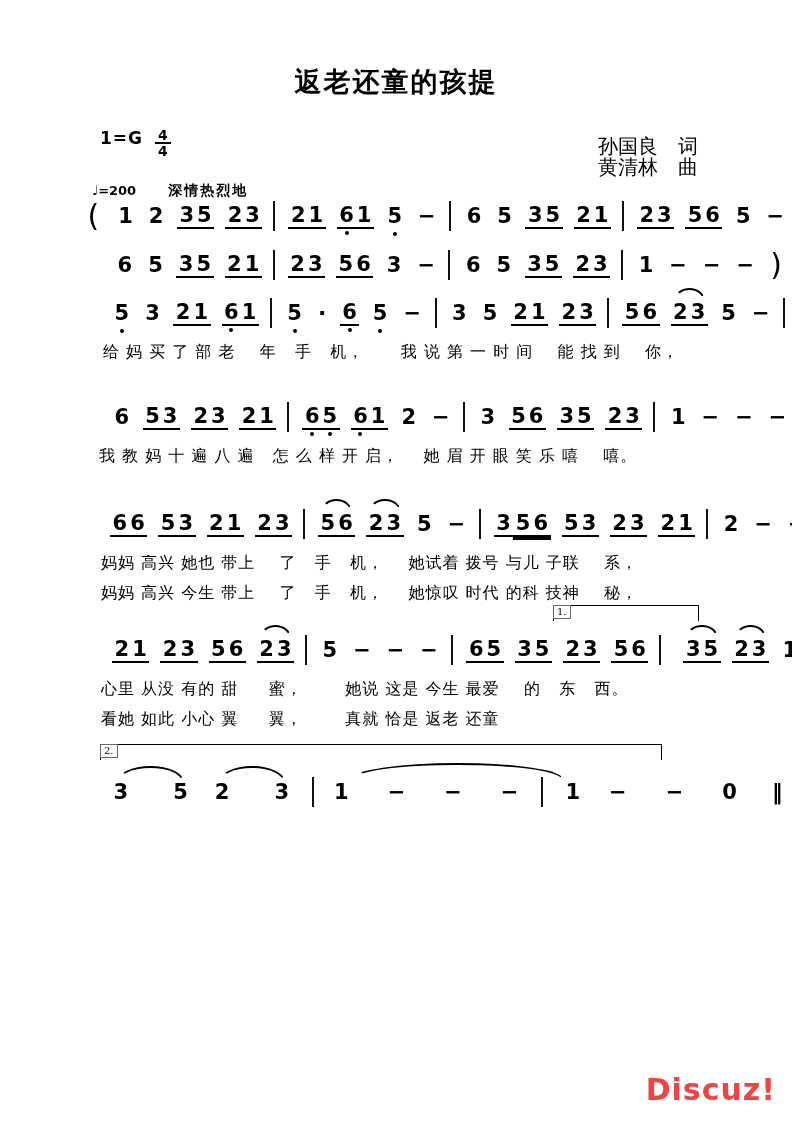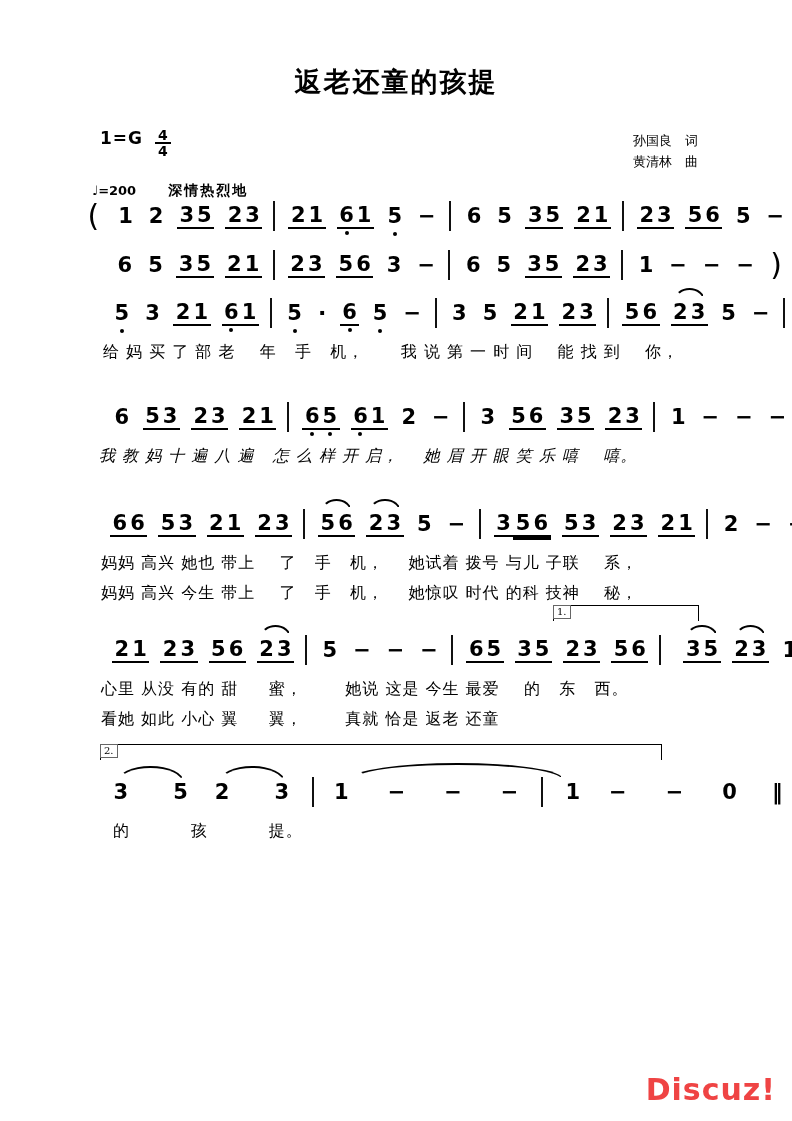--- a/index.html
+++ b/index.html
@@ -9,21 +9,21 @@
   }
   .title{
     position:absolute;top:64px;left:0;width:100%;text-align:center;
     font-size:27px;font-weight:bold;letter-spacing:2px;
   }
   .keyrow{position:absolute;left:100px;top:128px;display:flex;font-weight:bold;}
   .keylabel{font-size:17px;letter-spacing:1px;}
   .timesig{display:inline-flex;flex-direction:column;align-items:center;font-size:14px;line-height:14px;margin-left:12px;font-weight:bold;}
   .timesig .num{border-bottom:2px solid #000;padding:0 3px;}
   .timesig .den{padding:0 3px;}
-  .credits{position:absolute;right:94px;top:130px;text-align:right;font-size:13px;line-height:21px;font-family:"DejaVu Serif",serif;}
+  .credits{position:absolute;right:94px;top:136px;text-align:right;font-size:20px;line-height:21px;font-family:"DejaVu Serif",serif;}
   .temporow{position:absolute;left:92px;top:182px;display:flex;align-items:baseline;font-weight:bold;}
   .tempomark{font-size:13px;}
   .tempoexp{font-size:14px;margin-left:32px;letter-spacing:2px;font-family:"DejaVu Serif",serif;}
   .score{position:absolute;left:0;top:0;width:100%;height:100%;}
   .system{position:absolute;left:85px;width:645px;}
   .notes-row{display:flex;align-items:center;height:36px;font-size:21px;font-weight:bold;}
   .tok{position:relative;display:inline-flex;margin-right:11px;padding:0 1px;}
   .grp{position:relative;display:inline-flex;align-items:center;margin-right:11px;}
   .tok .ch{position:relative;padding:0 1.5px;line-height:24px;}
   .u1{border-bottom:2px solid #000;}
@@ -335,21 +335,21 @@
           <span class="tok dash">
             <span class="ch">−</span>
           </span>
           <span class="tok dash">
             <span class="ch">−</span>
           </span>
           <span class="tok dash">
             <span class="ch">−</span>
           </span>
         </div>
-        <div class="lyrics" style="padding-left: 14px; font-style: italic;">我 教 妈 十 遍 八 遍   怎 么 样 开 启，    她 眉 开 眼 笑 乐 嘻    嘻。</div>
+        <div class="lyrics" style="padding-left: 14px;">我 教 妈 十 遍 八 遍   怎 么 样 开 启，    她 眉 开 眼 笑 乐 嘻    嘻。</div>
       </div>
       <div class="system" style="top: 506px;">
         <div class="notes-row" style="padding-left: 25px;">
           <span class="tok u1">
             <span class="ch">6</span>
             <span class="ch">6</span>
           </span>
           <span class="tok u1">
             <span class="ch">5</span>
             <span class="ch">3</span>
@@ -524,19 +524,18 @@
           <span class="tok dash" style="margin-right: 34px;">
             <span class="ch">−</span>
           </span>
           <span class="tok" style="margin-right: 30px;">
             <span class="ch">0</span>
           </span>
           <span class="tok final">
             <span class="ch">‖</span>
           </span>
         </div>
-        <div class="lyrics" style="padding-left: 28px;">的          孩          提。</div>
       </div>
     </div>
 
   <div class="watermark">Discuz!</div>
 
 </div>
 
 </body></html>

